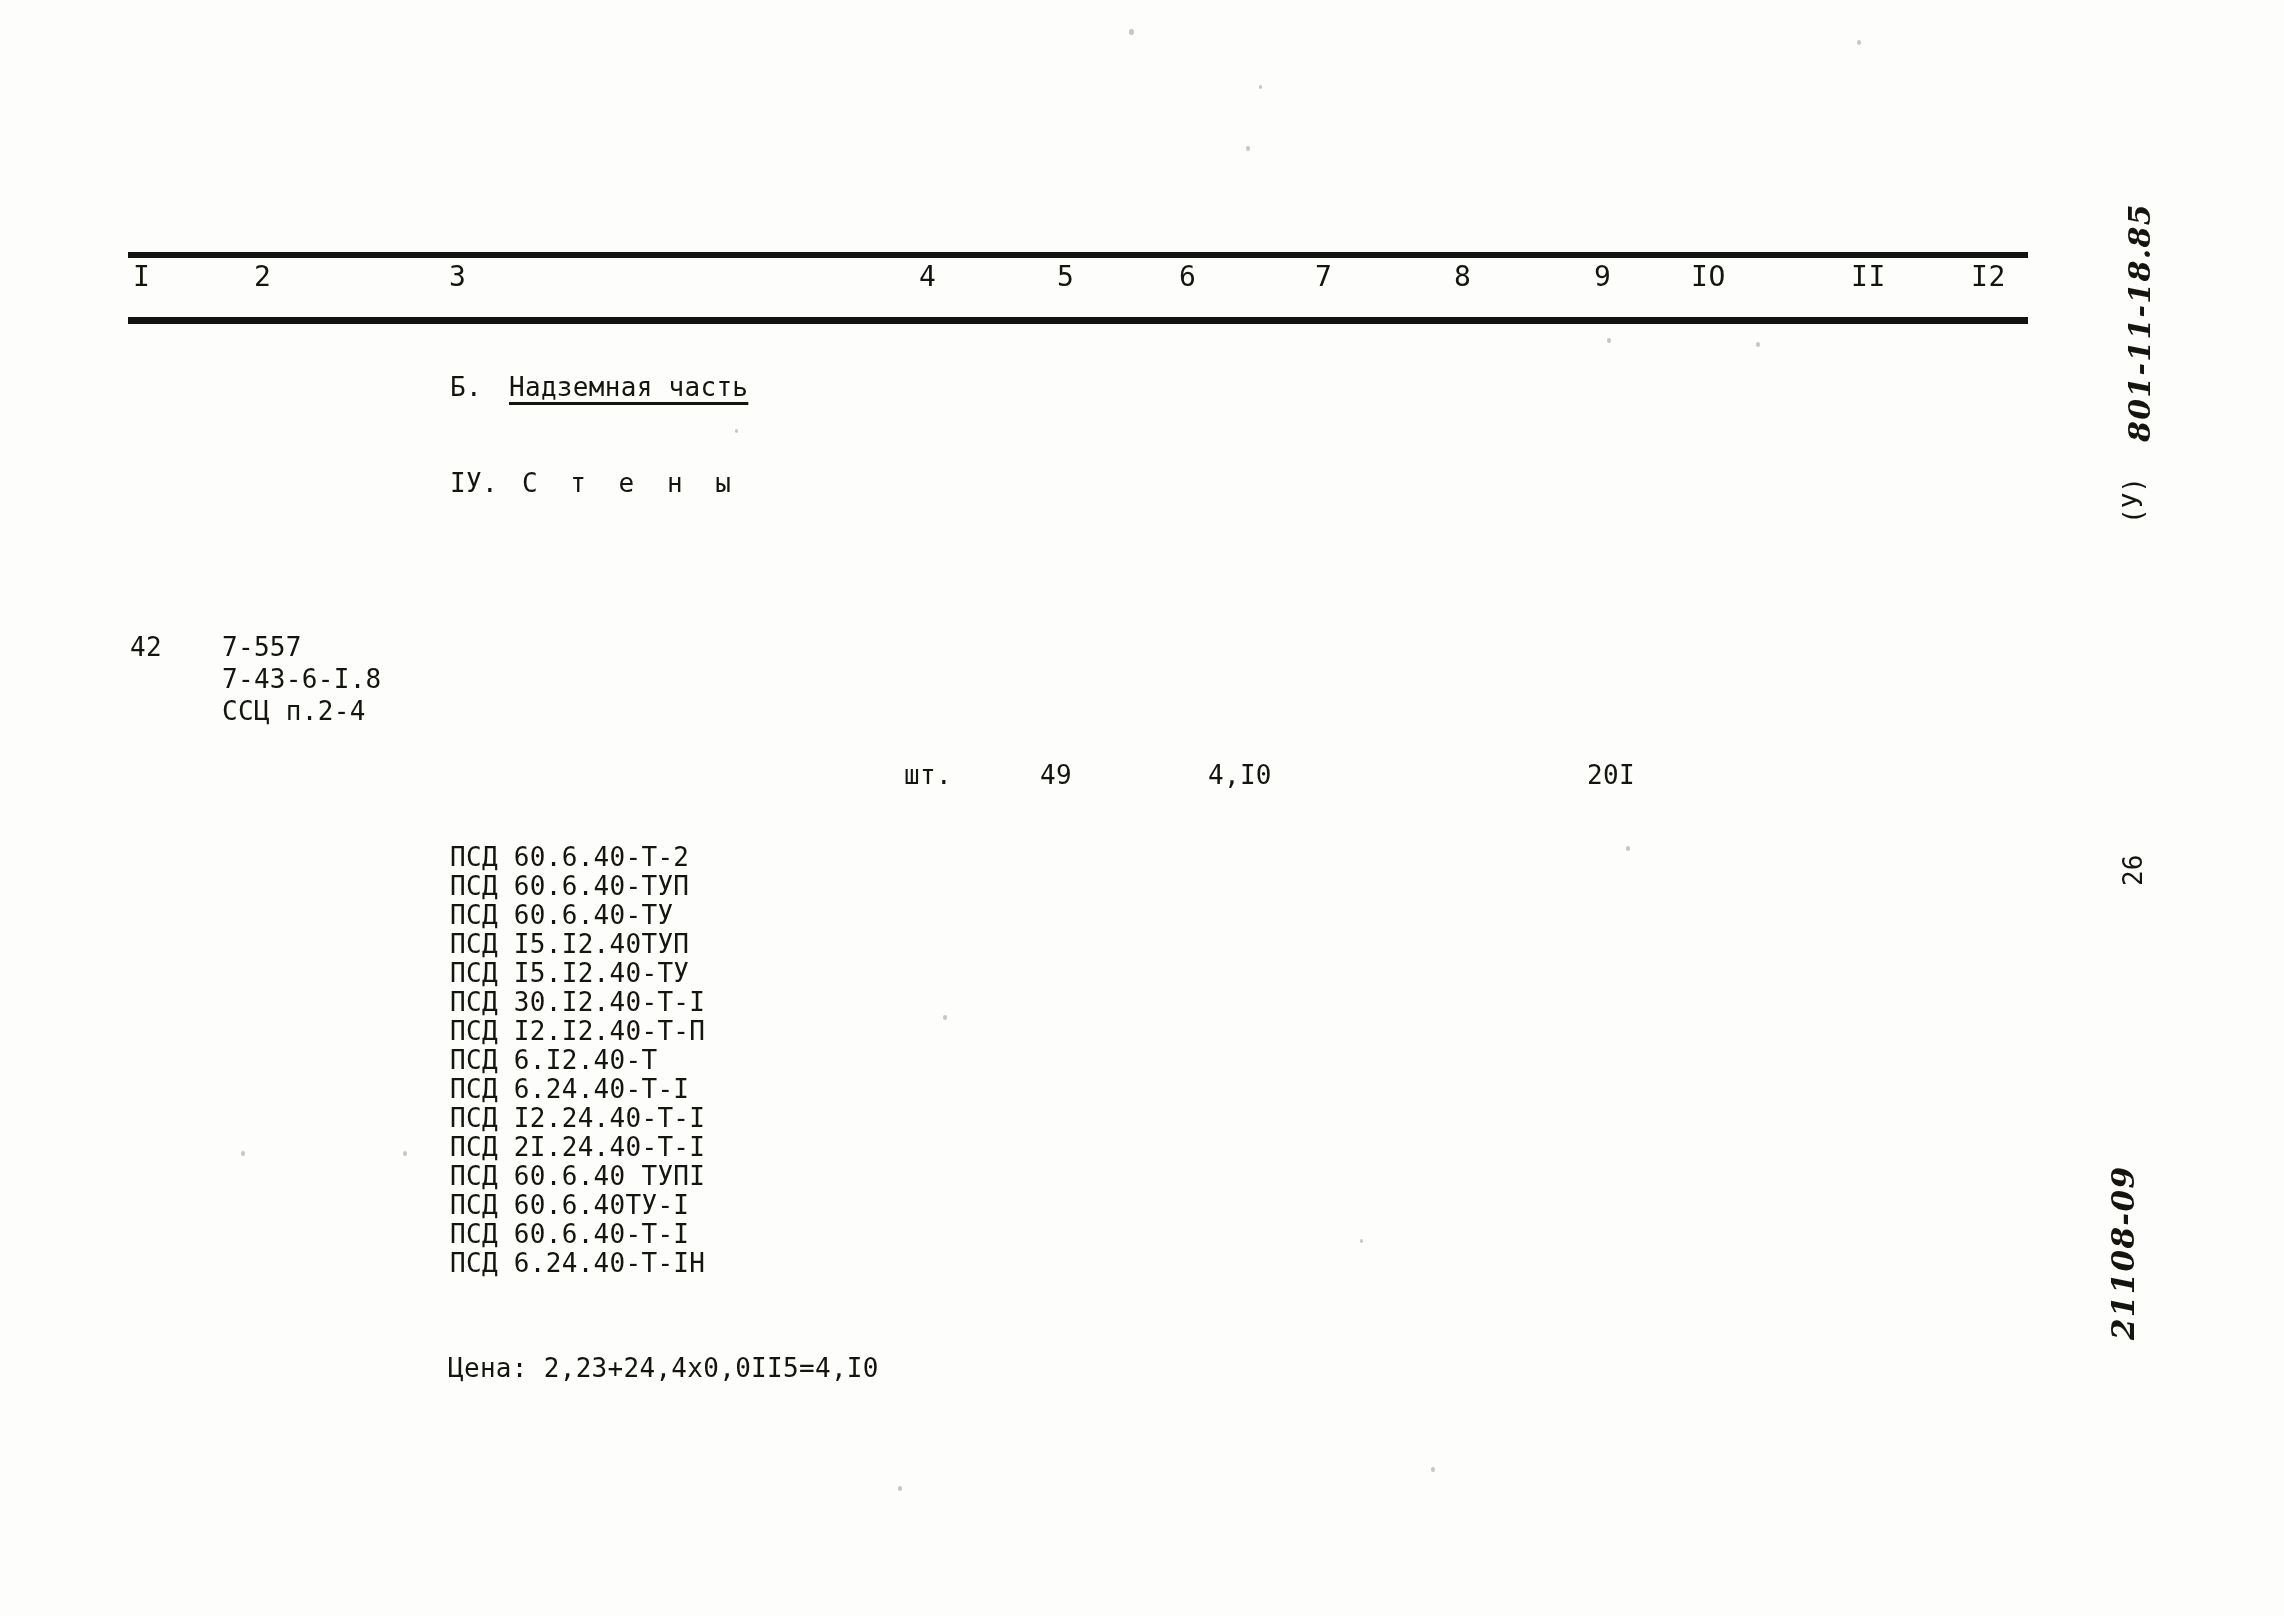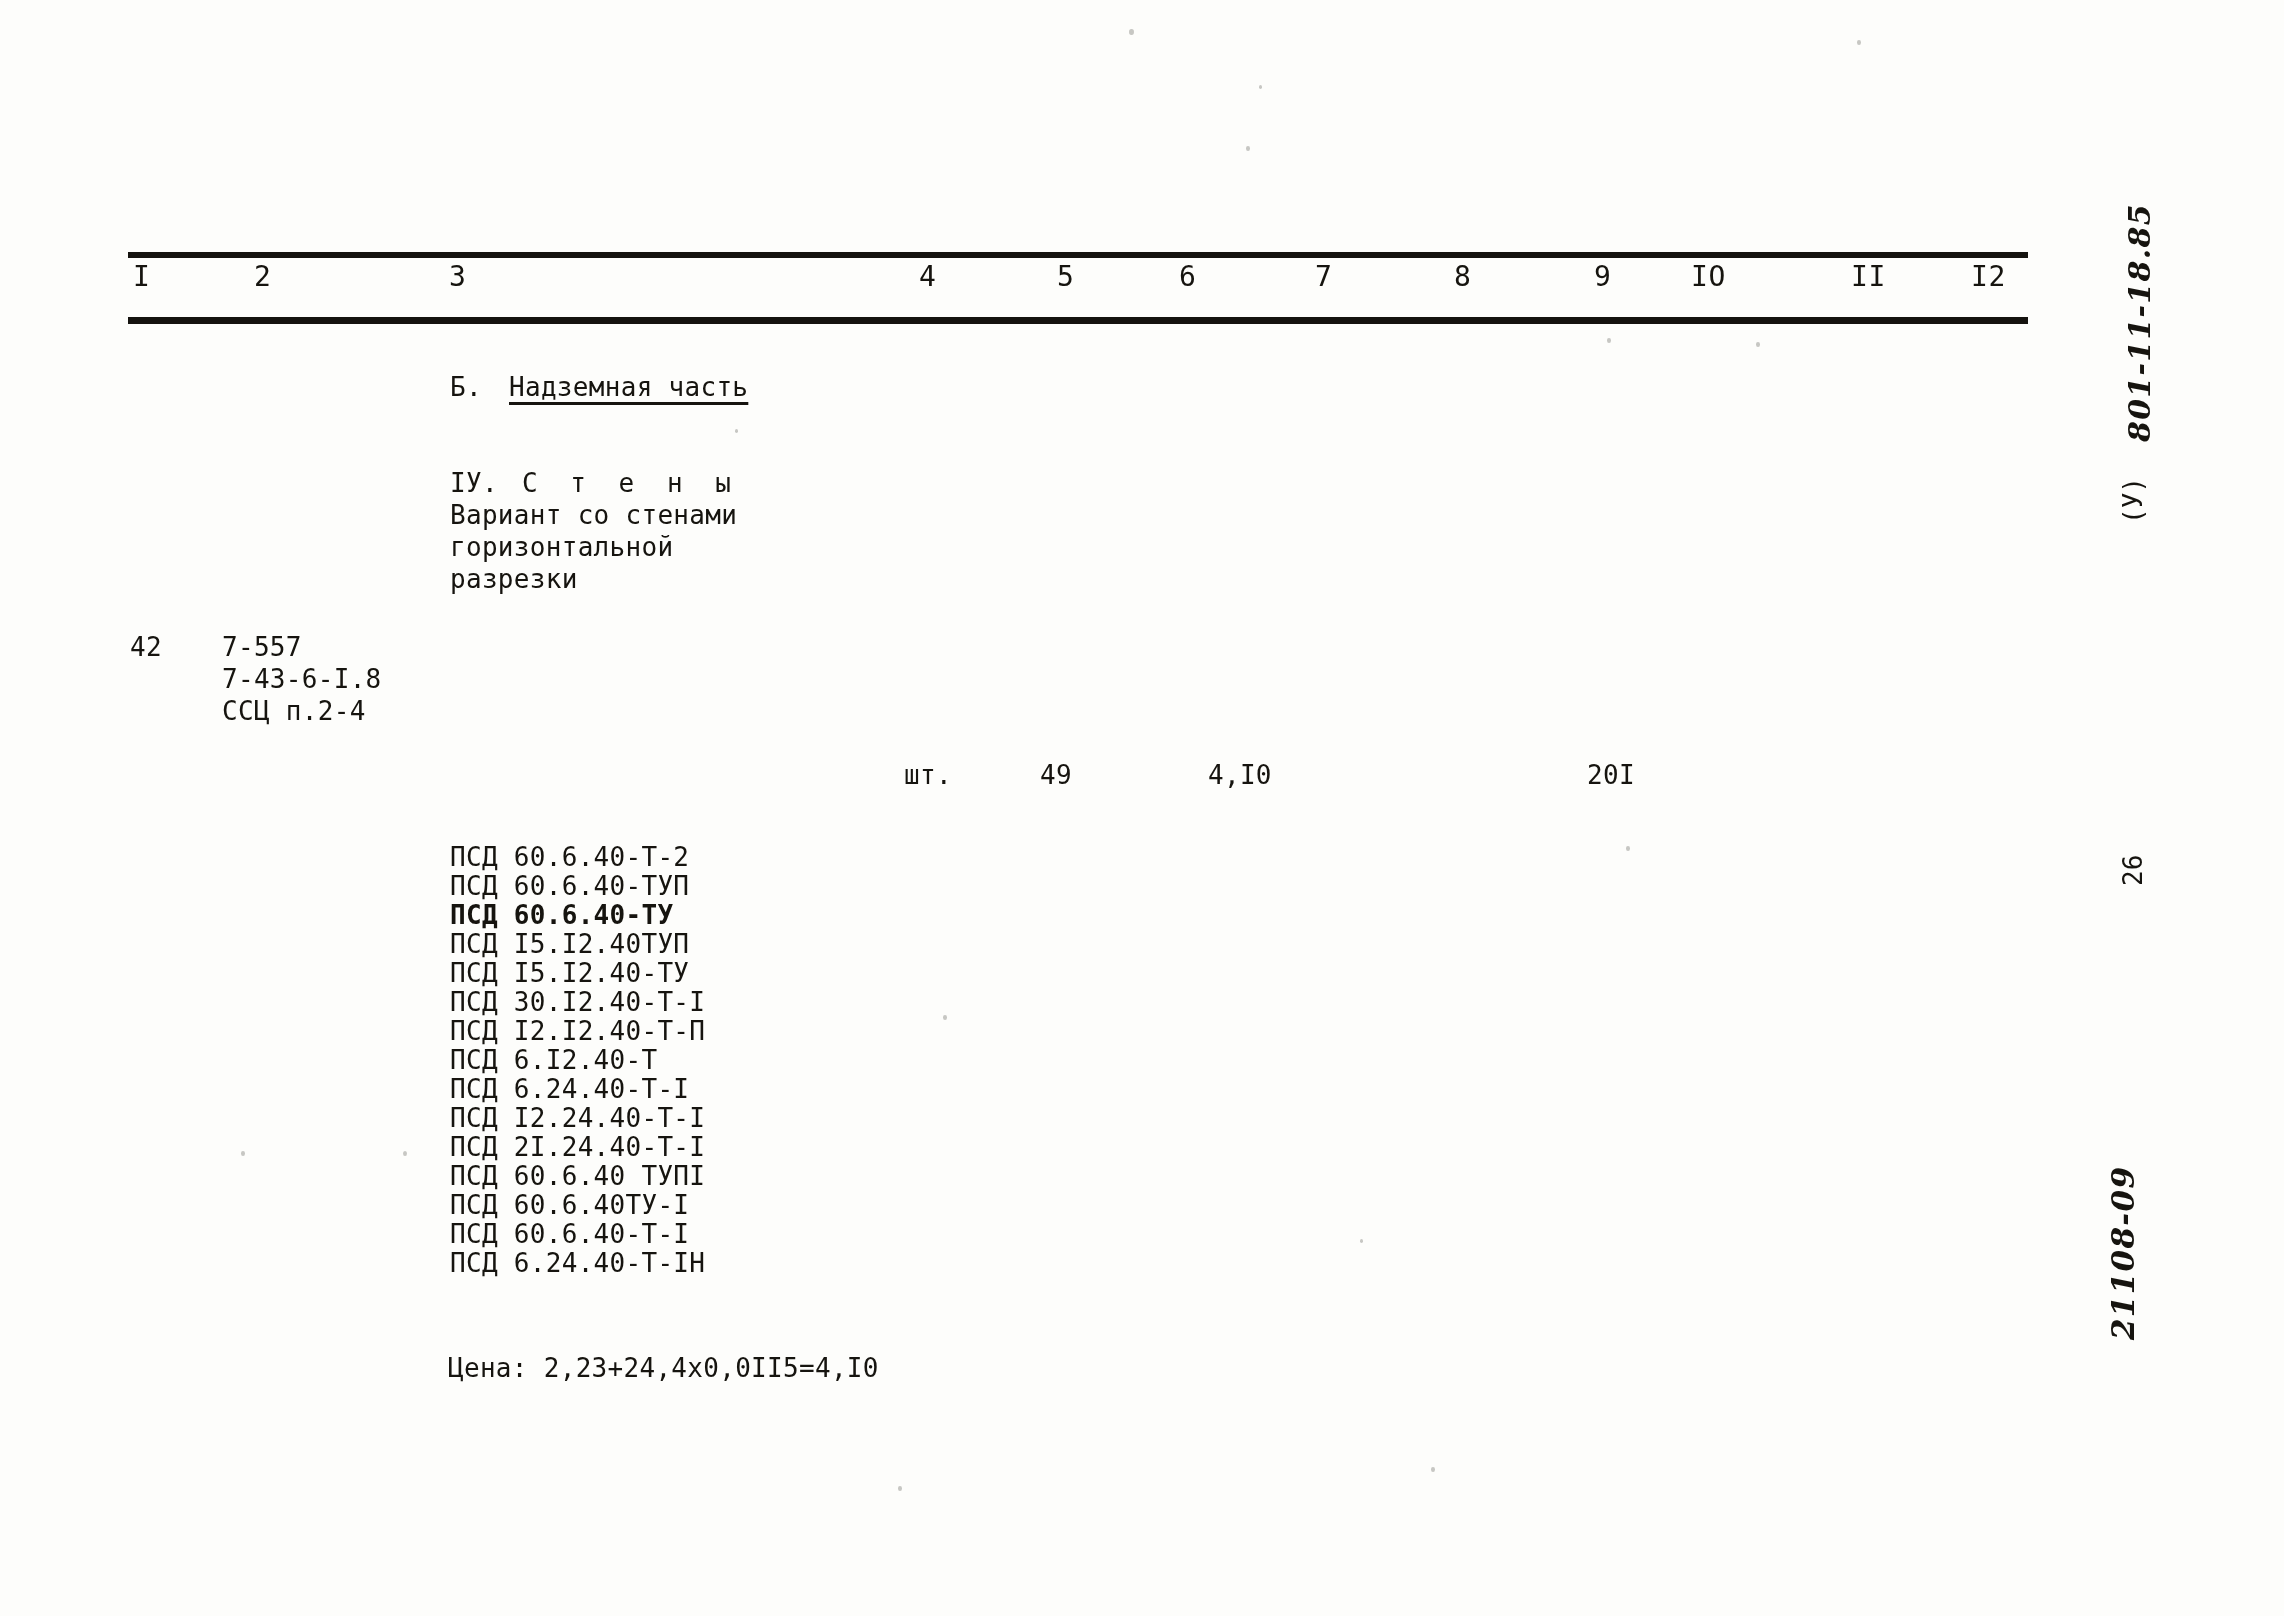--- a/index.html
+++ b/index.html
@@ -121,44 +121,39 @@
   <div class="colnum" style="left:1691px;">IO</div>
   <div class="colnum" style="left:1851px;">II</div>
   <div class="colnum" style="left:1971px;">I2</div>
 
   <div class="tw" style="left:450px;top:371px;">Б.</div>
   <div class="tw tw-underline" style="left:509px;top:371px;text-align:right;">Надземная часть</div>
 
   <div class="tw" style="left:450px;top:467px;">IУ.</div>
   <div class="tw spaced" style="left:522px;top:467px;">С т е н ы</div>
 
-  <div class="block" style="left:450px;top:499px;">
-    <span class="tw">Вариант со стенами</span>
-    <span class="tw">горизонтальной</span>
-    <span class="tw">разрезки</span>
-  </div>
 
   <div class="tw" style="left:130px;top:631px;">42</div>
 
   <div class="block" style="left:222px;top:631px;">
     <span class="tw">7-557</span>
     <span class="tw">7-43-6-I.8</span>
     <span class="tw">ССЦ п.2-4</span>
   </div>
 
 
   <div class="tw" style="left:904px;top:759px;">шт.</div>
   <div class="tw" style="left:1040px;top:759px;">49</div>
   <div class="tw" style="left:1196px;top:759px;margin-left:12px;">4,I0</div>
   <div class="tw" style="left:1587px;top:759px;">20I</div>
 
   <div class="block" style="left:450px;top:843px;line-height:29px;">
     <span class="tw" style="line-height:29px;">ПСД 60.6.40-Т-2</span>
     <span class="tw" style="line-height:29px;">ПСД 60.6.40-ТУП</span>
-    <span class="tw" style="line-height:29px;font-weight:bold;">ПСД 60.6.40-ТУ</span>
+    <span class="tw" style="line-height:29px;">ПСД 60.6.40-ТУ</span>
     <span class="tw" style="line-height:29px;">ПСД I5.I2.40ТУП</span>
     <span class="tw" style="line-height:29px;">ПСД I5.I2.40-ТУ</span>
     <span class="tw" style="line-height:29px;">ПСД 30.I2.40-Т-I</span>
     <span class="tw" style="line-height:29px;">ПСД I2.I2.40-Т-П</span>
     <span class="tw" style="line-height:29px;">ПСД 6.I2.40-Т</span>
     <span class="tw" style="line-height:29px;">ПСД 6.24.40-Т-I</span>
     <span class="tw" style="line-height:29px;">ПСД I2.24.40-Т-I</span>
     <span class="tw" style="line-height:29px;">ПСД 2I.24.40-Т-I</span>
     <span class="tw" style="line-height:29px;">ПСД 60.6.40 ТУПI</span>
     <span class="tw" style="line-height:29px;">ПСД 60.6.40ТУ-I</span>

